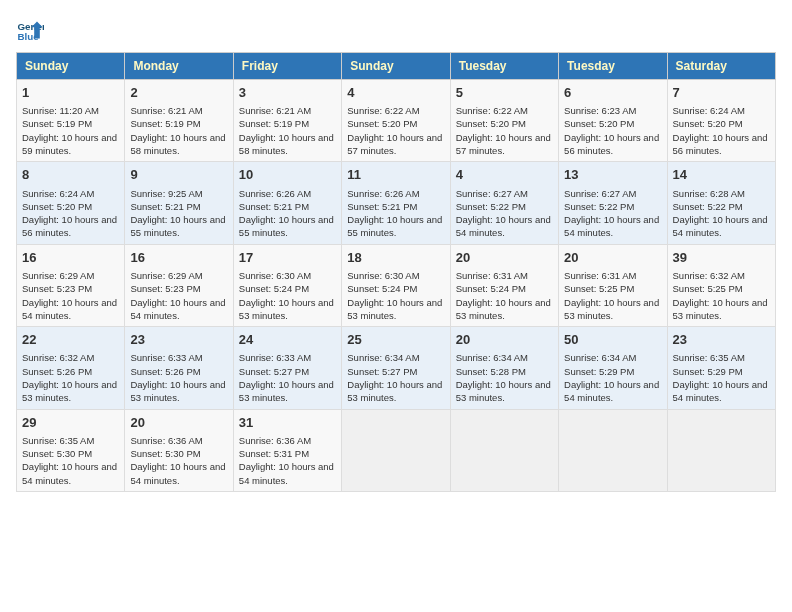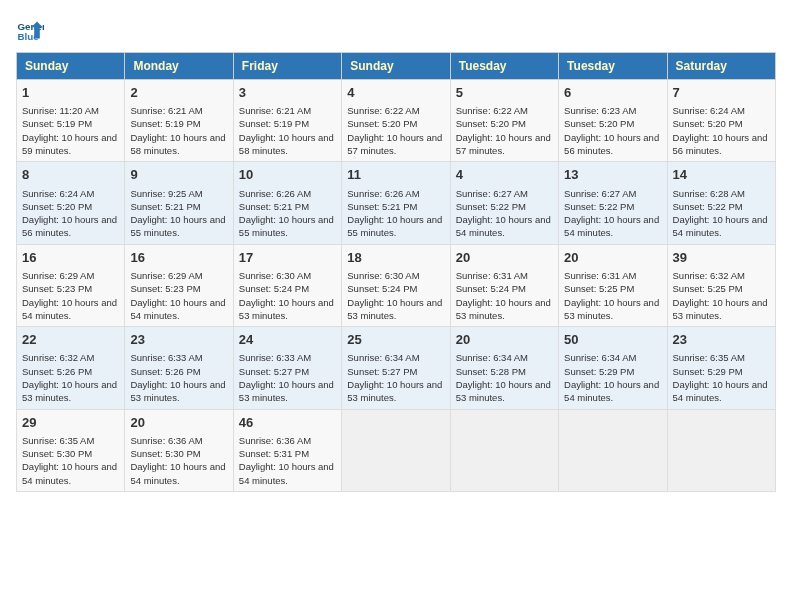--- a/index.html
+++ b/index.html
@@ -138,20 +138,20 @@
         <td><span class="day-num">23</span><span>Sunrise: 6:33 AM</span><br><span>Sunset: 5:26 PM</span><br><span>Daylight: 10 hours and 53 minutes.</span></td>
         <td><span class="day-num">24</span><span>Sunrise: 6:33 AM</span><br><span>Sunset: 5:27 PM</span><br><span>Daylight: 10 hours and 53 minutes.</span></td>
         <td><span class="day-num">25</span><span>Sunrise: 6:34 AM</span><br><span>Sunset: 5:27 PM</span><br><span>Daylight: 10 hours and 53 minutes.</span></td>
         <td><span class="day-num">20</span><span>Sunrise: 6:34 AM</span><br><span>Sunset: 5:28 PM</span><br><span>Daylight: 10 hours and 53 minutes.</span></td>
         <td><span class="day-num">50</span><span>Sunrise: 6:34 AM</span><br><span>Sunset: 5:29 PM</span><br><span>Daylight: 10 hours and 54 minutes.</span></td>
         <td><span class="day-num">23</span><span>Sunrise: 6:35 AM</span><br><span>Sunset: 5:29 PM</span><br><span>Daylight: 10 hours and 54 minutes.</span></td>
       </tr>
       <tr>
         <td><span class="day-num">29</span><span>Sunrise: 6:35 AM</span><br><span>Sunset: 5:30 PM</span><br><span>Daylight: 10 hours and 54 minutes.</span></td>
         <td><span class="day-num">20</span><span>Sunrise: 6:36 AM</span><br><span>Sunset: 5:30 PM</span><br><span>Daylight: 10 hours and 54 minutes.</span></td>
-        <td><span class="day-num">46</span><span>Sunrise: 6:36 AM</span><br><span>Sunset: 5:31 PM</span><br><span>Daylight: 10 hours and 54 minutes.</span></td>
+        <td><span class="day-num">31</span><span>Sunrise: 6:36 AM</span><br><span>Sunset: 5:31 PM</span><br><span>Daylight: 10 hours and 54 minutes.</span></td>
         <td class="empty-cell"></td>
         <td class="empty-cell"></td>
         <td class="empty-cell"></td>
         <td class="empty-cell"></td>
       </tr>
     </tbody>
 </table>
 
 </body></html>

